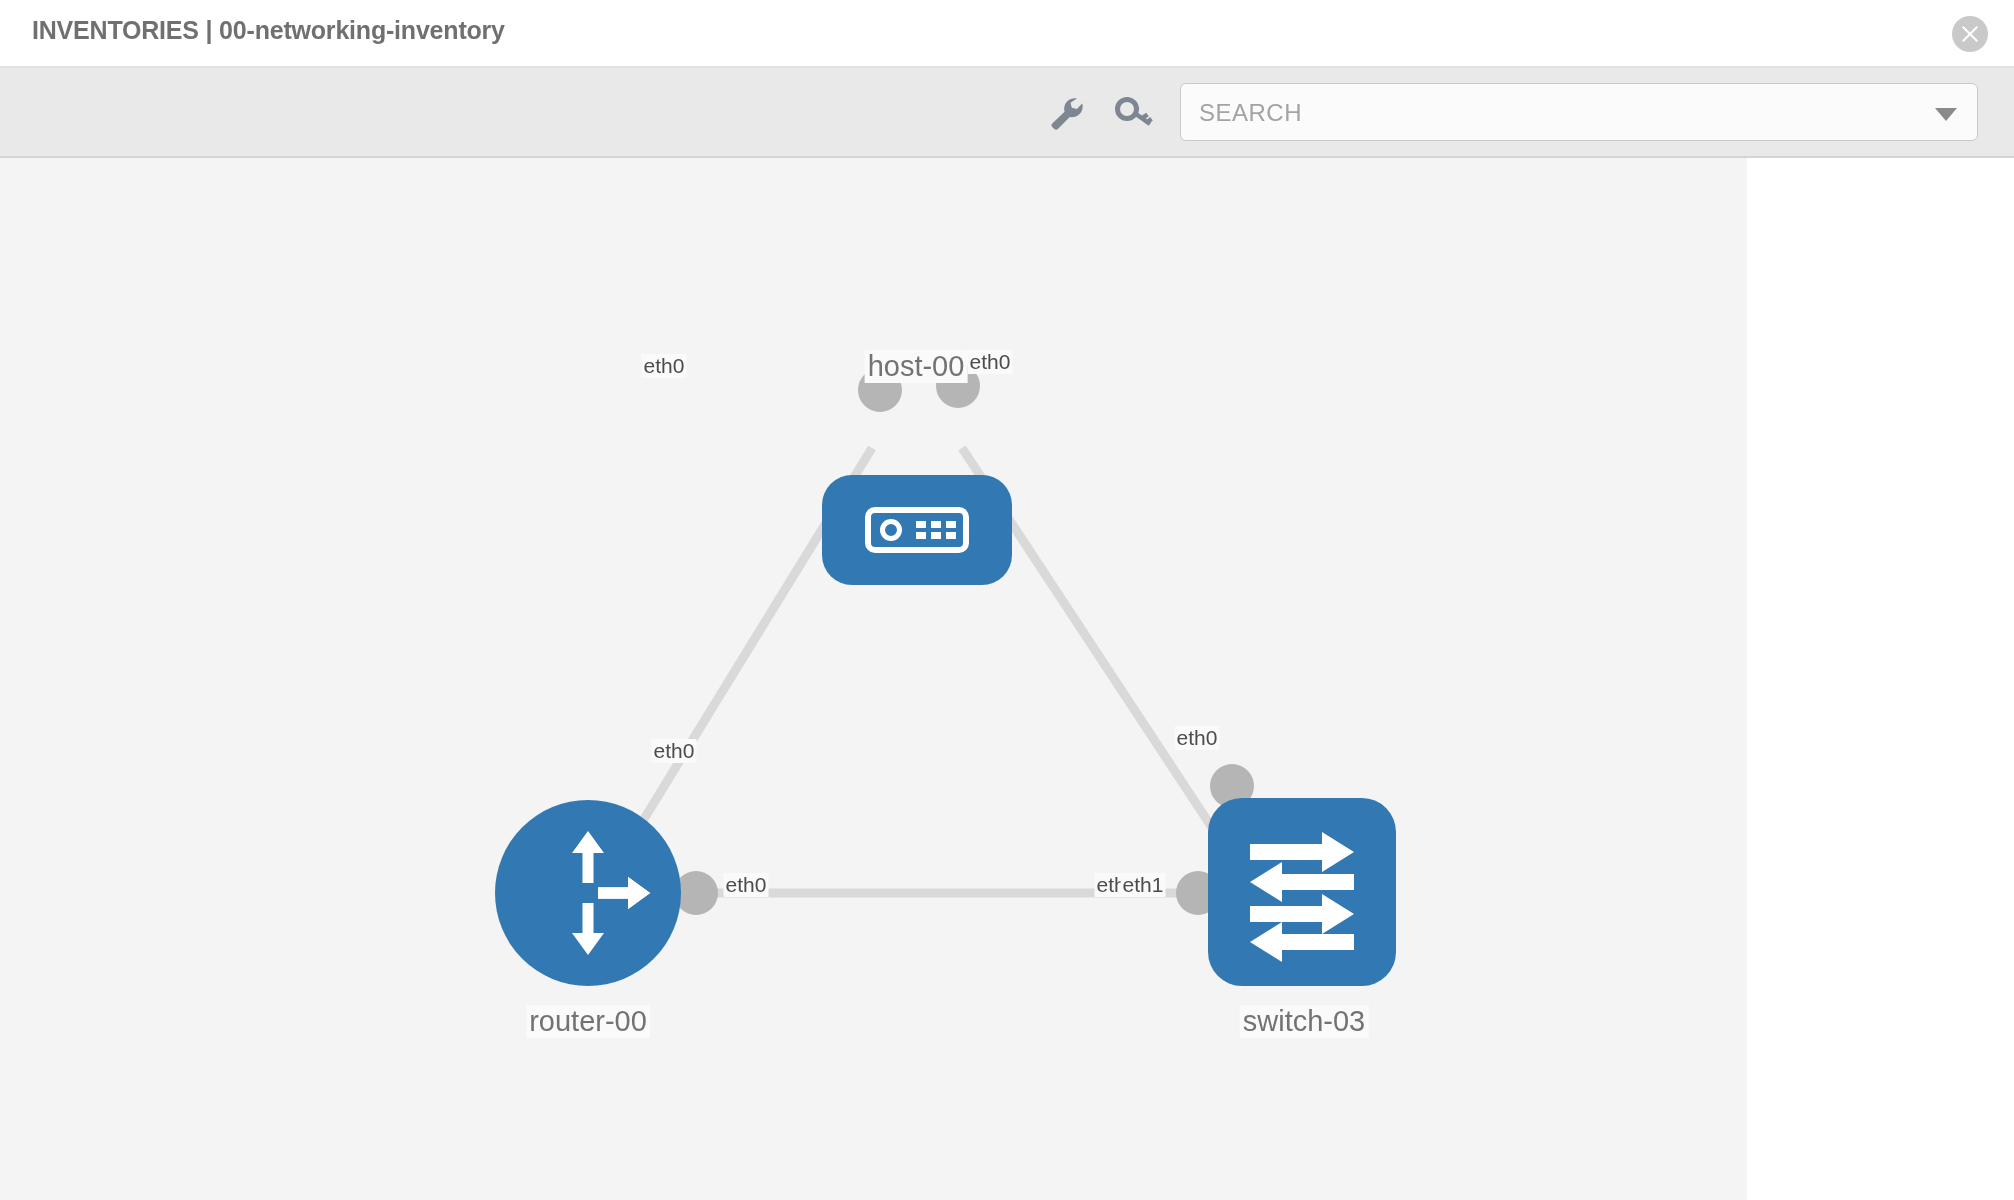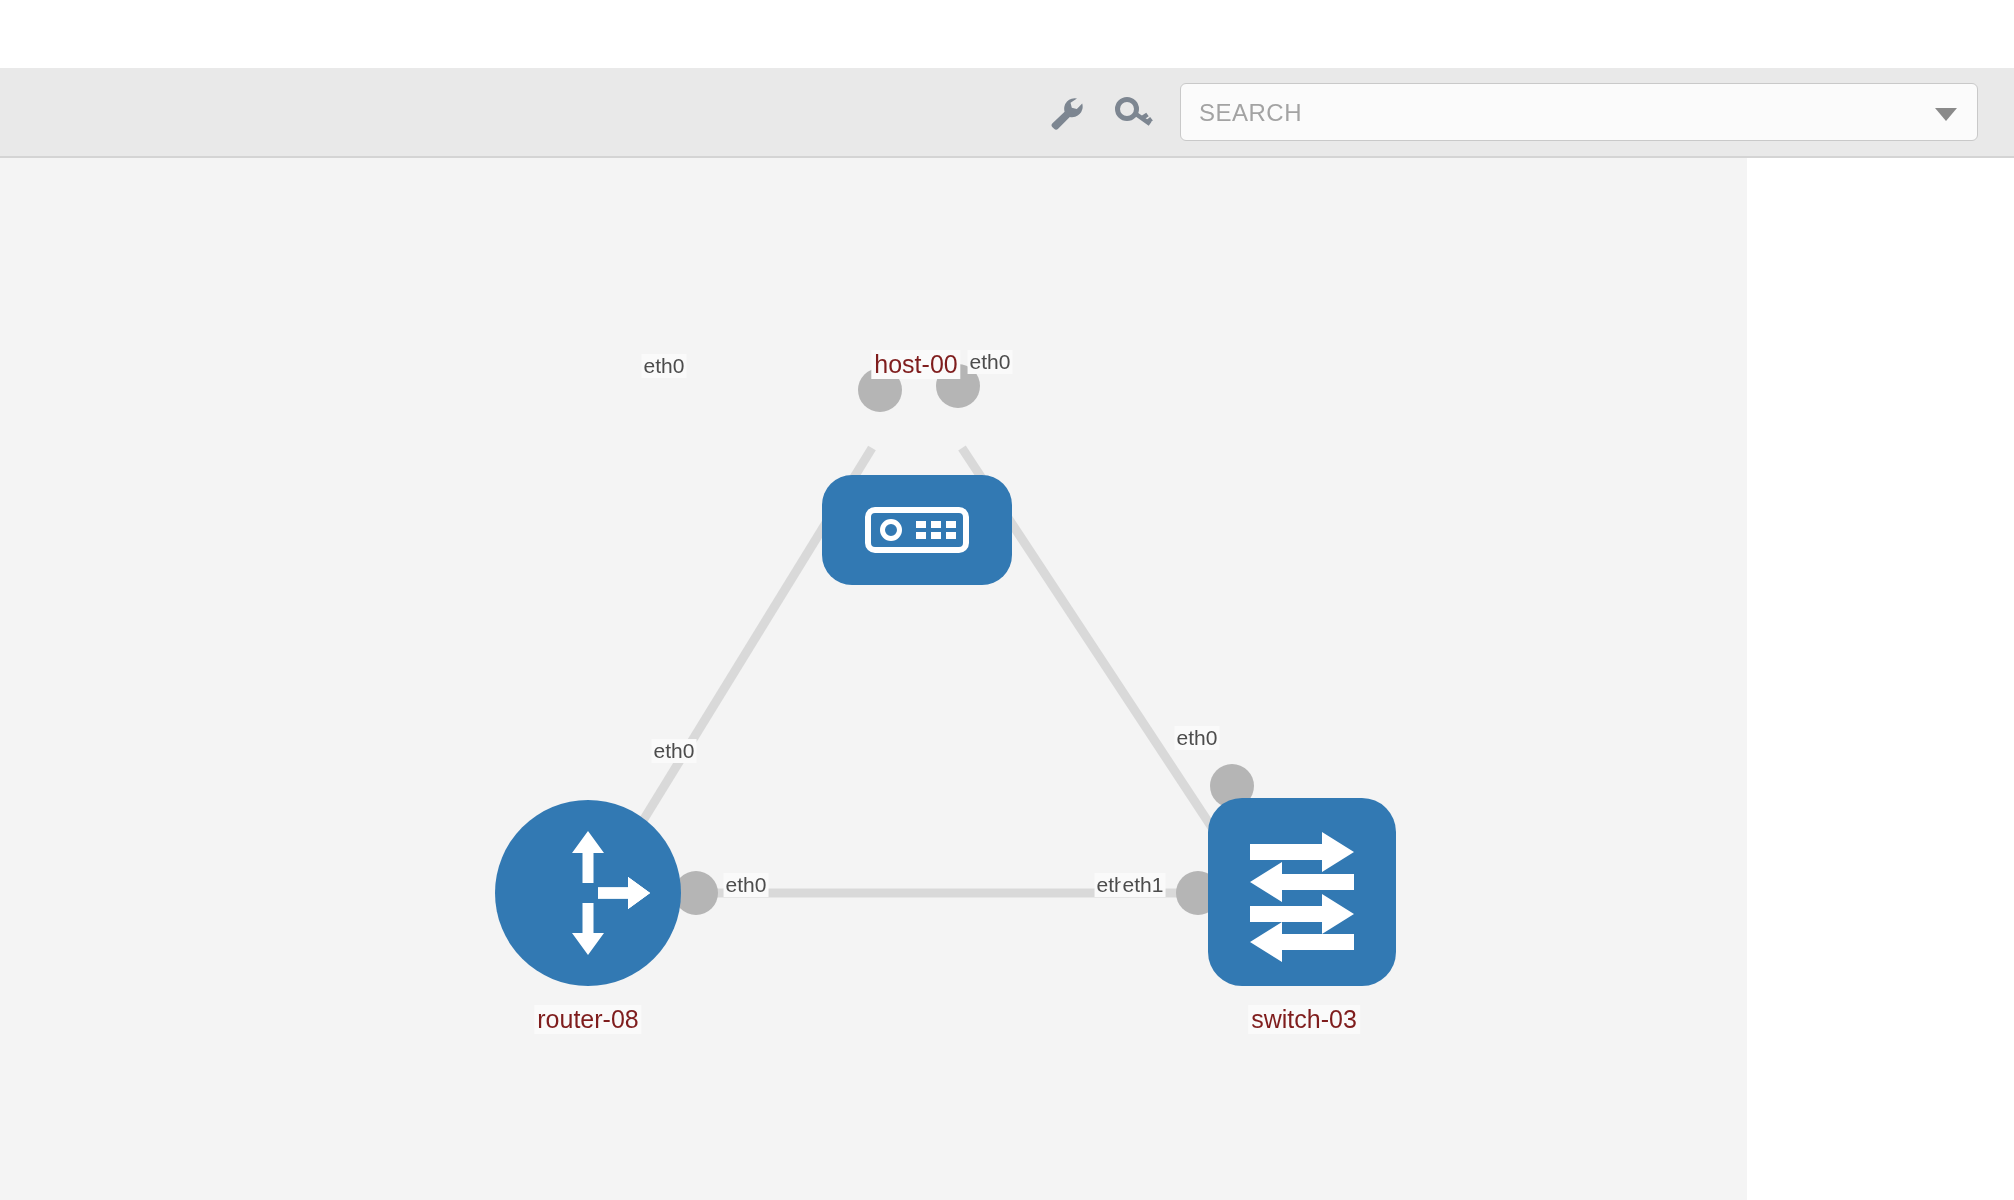--- a/index.html
+++ b/index.html
@@ -72,38 +72,46 @@
   
   .canvas {
     position: absolute; left: 0; top: 158px;
     width: 1747px; height: 1042px; background: #f4f4f4;
     overflow: hidden;
   }
   .canvas svg { position: absolute; left: 0; top: 0; }
 
   .node-label {
     position: absolute;
-    font-size: 25px; color: #7f1d1d;
+    font-size: 29px; color: #737373;
     background: #fafafa;
     white-space: nowrap; padding: 0 3px;
     transform: translate(-50%, 0);
   }
   .iface-label {
     position: absolute;
     font-size: 21px; color: #4c4c4c;
     background: #fafafa;
     white-space: nowrap; padding: 0 2px;
     transform: translate(-50%, -50%);
   }
 </style>
 </head>
 <body>
 
 <div id="app">
 
+  <div class="header">
+    <div class="header-title">INVENTORIES | 00-networking-inventory</div>
+    <div class="close-btn">
+      <svg width="36" height="36" viewBox="0 0 36 36" aria-hidden="true">
+        <path d="M11.5 10 L18 16.5 L24.5 10 L26 11.5 L19.5 18 L26 24.5 L24.5 26 L18 19.5 L11.5 26 L10 24.5 L16.5 18 L10 11.5 Z" fill="#ffffff"></path>
+      </svg>
+    </div>
+  </div>
 
   <div class="toolbar">
 
 
     <div class="tool-icon wrench">
       <svg width="40" height="36" viewBox="0 0 40 36" aria-hidden="true">
         <path d="M31 4.5 a10.5 10.5 0 0 0 -12.4 13.2 L6.5 29.2 a2.8 2.8 0 0 0 0 4 l1.6 1.6 a2.8 2.8 0 0 0 4 0 L23.8 22.9 A10.5 10.5 0 0 0 36.2 9.6 l-5.4 5.4 -5 -1.3 -1.3 -5 Z" fill="#7d8691"></path>
       </svg>
     </div>
 
@@ -184,17 +192,17 @@
 
     <div class="iface-label" style="left:664px;  top:208px;">eth0</div>
     <div class="iface-label" style="left:990px;  top:204px;">eth0</div>
     <div class="iface-label" style="left:674px;  top:593px;">eth0</div>
     <div class="iface-label" style="left:746px; top:727px;">eth0</div>
     <div class="iface-label" style="left:1197px; top:580px;">eth0</div>
     <div class="iface-label" style="left:1117px; top:727px;">eth0</div>
     <div class="iface-label" style="left:1143px; top:727px;">eth1</div>
 
     <div class="node-label" style="left:916px;  top:192px;">host-00</div>
-    <div class="node-label" style="left:588px;  top:847px;">router-08</div>
+    <div class="node-label" style="left:588px;  top:847px;">router-00</div>
     <div class="node-label" style="left:1304px; top:847px;">switch-03</div>
 
   </div>
 </div>
 
 </body></html>

